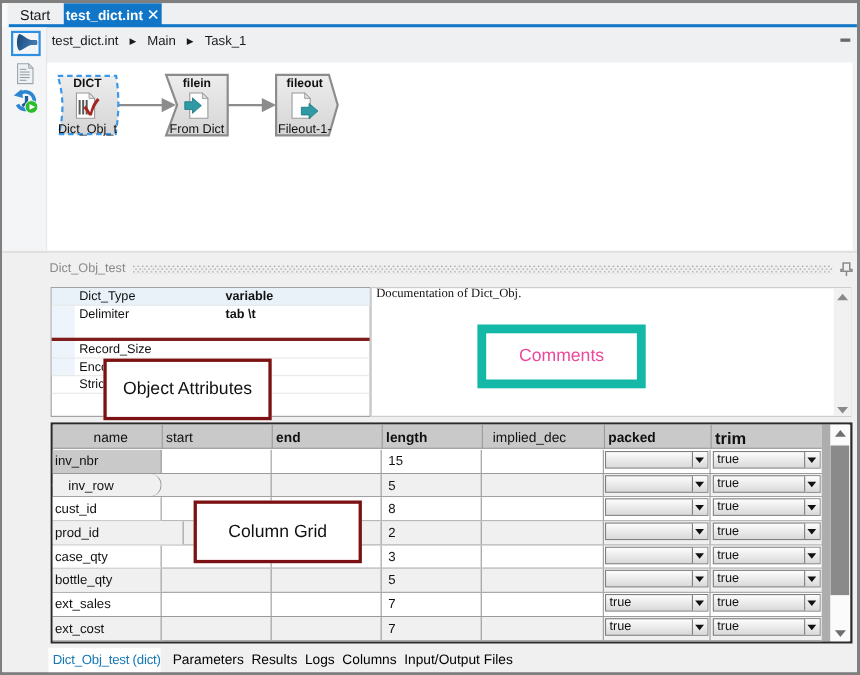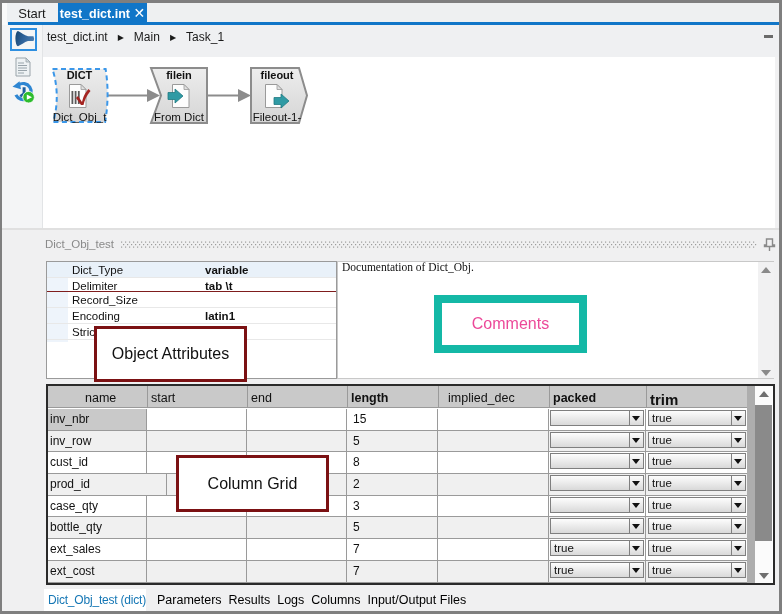--- a/index.html
+++ b/index.html
@@ -130,21 +130,21 @@
 
 <svg class="abs" style="left:763px;top:238px;" width="13" height="14" viewBox="0 0 13 14">
   <path d="M3.5,1 L9.5,1 L9.5,7 L11.5,7 L11.5,8.5 L1.5,8.5 L1.5,7 L3.5,7 Z M6.5,8.5 L6.5,13" fill="none" stroke="#8a8a8a" stroke-width="1.4"></path>
 </svg>
 
 <div class="abs" style="left:46px;top:261px;width:291px;height:118px;background:#ffffff;border:1px solid #9a9a9a;"></div>
 <div class="abs" style="left:47px;top:262px;width:289px;height:16px;background:#e9f1f9;"></div>
 <div class="abs" style="left:47px;top:278px;width:21px;height:64px;background:#eef4fb;"></div>
 <div class="abs" style="left:47px;top:262px;width:289px;font-size:11.5px;color:#111;">
   <div style="height:16px;line-height:16px;padding-left:25px;border-bottom:1px solid #e8e8e8;">Dict_Type<span style="position:absolute;left:158px;font-weight:bold;">variable</span></div>
-  <div style="height:14px;line-height:16px;padding-left:25px;border-bottom:1px solid #7f1d1d;">Delimiter<span style="position:absolute;left:158px;font-weight:bold;">tab \t</span></div>
+  <div style="height:32px;line-height:16px;padding-left:25px;border-bottom:3px solid #7f1d1d;">Delimiter<span style="position:absolute;left:158px;font-weight:bold;">tab \t</span></div>
   <div style="height:16px;line-height:16px;padding-left:25px;border-bottom:1px solid #e8e8e8;">Record_Size</div>
   <div style="height:16px;line-height:16px;padding-left:25px;border-bottom:1px solid #e8e8e8;">Encoding<span style="position:absolute;left:158px;font-weight:bold;">latin1</span></div>
   <div style="height:16px;line-height:16px;padding-left:25px;border-bottom:1px solid #e8e8e8;">Strict</div>
 </div>
 
 <div class="abs" style="left:337px;top:261px;width:437px;height:118px;background:#ffffff;border:1px solid #c8c8c8;"></div>
 <div class="abs" style="left:342px;top:261px;font-size:11.5px;color:#111;font-family:Liberation Serif, serif;">Documentation of Dict_Obj.</div>
 
 <div class="abs" style="left:758px;top:262px;width:16px;height:116px;background:#f1f1f2;"></div>
 <div class="abs" style="left:761px;top:267px;width:0;height:0;border-left:5px solid transparent;border-right:5px solid transparent;border-bottom:6px solid #8a8a8a;"></div>
@@ -152,21 +152,21 @@
 
 <div class="abs" style="left:94px;top:326px;width:153px;height:56px;background:#fff;border:3px solid #7b1113;color:#111;font-size:16px;display:flex;align-items:center;justify-content:center;">Object Attributes</div>
 <div class="abs" style="left:434px;top:295px;width:153px;height:58px;background:#fff;border:8px solid #14b8a6;color:#ec4899;font-size:16px;display:flex;align-items:center;justify-content:center;">Comments</div>
 <div class="abs" style="left:176px;top:455px;width:153px;height:57px;background:#fff;border:3px solid #7b1113;color:#111;font-size:16px;display:flex;align-items:center;justify-content:center;z-index:5;">Column Grid</div>
 
 <div id="grid" class="abs" style="left:46px;top:384px;width:729px;height:200.5px;border:2px solid #2a2a2a;background:#fff;font-size:12px;color:#111;">
 
   <div class="abs" style="left:0;top:0;width:699px;height:22px;background:#c9c9c9;border-bottom:1px solid #9a9a9a;">
     <span class="abs" style="left:7px;top:5px;font-size:12.5px;padding-left:30px;">name</span>
     <span class="abs" style="left:103px;top:5px;font-size:12.5px;">start</span>
-    <span class="abs" style="left:203px;top:5px;font-size:12.5px;">end</span>
+    <span class="abs" style="left:203px;top:5px;font-size:12.5px;font-weight:bold;">end</span>
     <span class="abs" style="left:303px;top:5px;font-size:12.5px;font-weight:bold;">length</span>
     <span class="abs" style="left:400px;top:5px;font-size:12.5px;">implied_dec</span>
     <span class="abs" style="left:505px;top:5px;font-size:12.5px;font-weight:bold;">packed</span>
     <span class="abs" style="left:602px;top:5px;font-size:15px;font-weight:bold;">trim</span>
     <div class="abs" style="left:99px;top:0;width:1px;height:22px;background:#9a9a9a;"></div>
     <div class="abs" style="left:199px;top:0;width:1px;height:22px;background:#9a9a9a;"></div>
     <div class="abs" style="left:299px;top:0;width:1px;height:22px;background:#9a9a9a;"></div>
     <div class="abs" style="left:390px;top:0;width:1px;height:22px;background:#9a9a9a;"></div>
     <div class="abs" style="left:501px;top:0;width:1px;height:22px;background:#9a9a9a;"></div>
     <div class="abs" style="left:598px;top:0;width:1px;height:22px;background:#9a9a9a;"></div>
@@ -185,21 +185,21 @@
           <span class="abs" style="right:0;top:0;width:14px;height:14px;border-left:1px solid #7f7f7f;background:linear-gradient(#fdfdfd,#d9d9d9);"></span>
           <span class="abs" style="right:3.5px;top:5px;width:0;height:0;border-left:4px solid transparent;border-right:4px solid transparent;border-top:5px solid #111;"></span>
         </div>
         <div class="abs" style="left:600px;top:1px;width:98px;height:16px;border:1px solid #7f7f7f;background:linear-gradient(#fdfdfd,#d9d9d9);">
           <span class="abs" style="left:3px;top:1px;font-size:11.5px;">true</span>
           <span class="abs" style="right:0;top:0;width:14px;height:14px;border-left:1px solid #7f7f7f;background:linear-gradient(#fdfdfd,#d9d9d9);"></span>
           <span class="abs" style="right:3.5px;top:5px;width:0;height:0;border-left:4px solid transparent;border-right:4px solid transparent;border-top:5px solid #111;"></span>
         </div>
       </div>
       <div style="position:relative;height:21.7px;border-bottom:1px solid #9a9a9a;background:#f0f0f0;">
-        <div class="abs" style="left:0;top:0;width:99px;height:100%;background:#f0f0f0;border-right:1px solid #9a9a9a;padding:3px 0 0 2px;">inv_row</div>
+        <div class="abs" style="left:0;top:0;width:99px;height:100%;background:#f0f0f0;border-right:1px solid #9a9a9a;padding:3px 0 0 14px;border-radius:10px;">inv_row</div>
         <div class="abs" style="left:99px;top:0;width:100px;height:100%;border-right:1px solid #9a9a9a;"></div>
         <div class="abs" style="left:199px;top:0;width:100px;height:100%;border-right:1px solid #9a9a9a;"></div>
         <div class="abs" style="left:299px;top:0;width:91px;height:100%;border-right:1px solid #9a9a9a;padding:3px 0 0 6px;">5</div>
         <div class="abs" style="left:390px;top:0;width:111px;height:100%;border-right:1px solid #9a9a9a;"></div>
         <div class="abs" style="left:501px;top:0;width:97px;height:100%;border-right:1px solid #9a9a9a;"></div>
         <div class="abs" style="left:502px;top:1px;width:94px;height:16px;border:1px solid #7f7f7f;background:linear-gradient(#fdfdfd,#d9d9d9);">
           <span class="abs" style="left:3px;top:1px;font-size:11.5px;"></span>
           <span class="abs" style="right:0;top:0;width:14px;height:14px;border-left:1px solid #7f7f7f;background:linear-gradient(#fdfdfd,#d9d9d9);"></span>
           <span class="abs" style="right:3.5px;top:5px;width:0;height:0;border-left:4px solid transparent;border-right:4px solid transparent;border-top:5px solid #111;"></span>
         </div>

